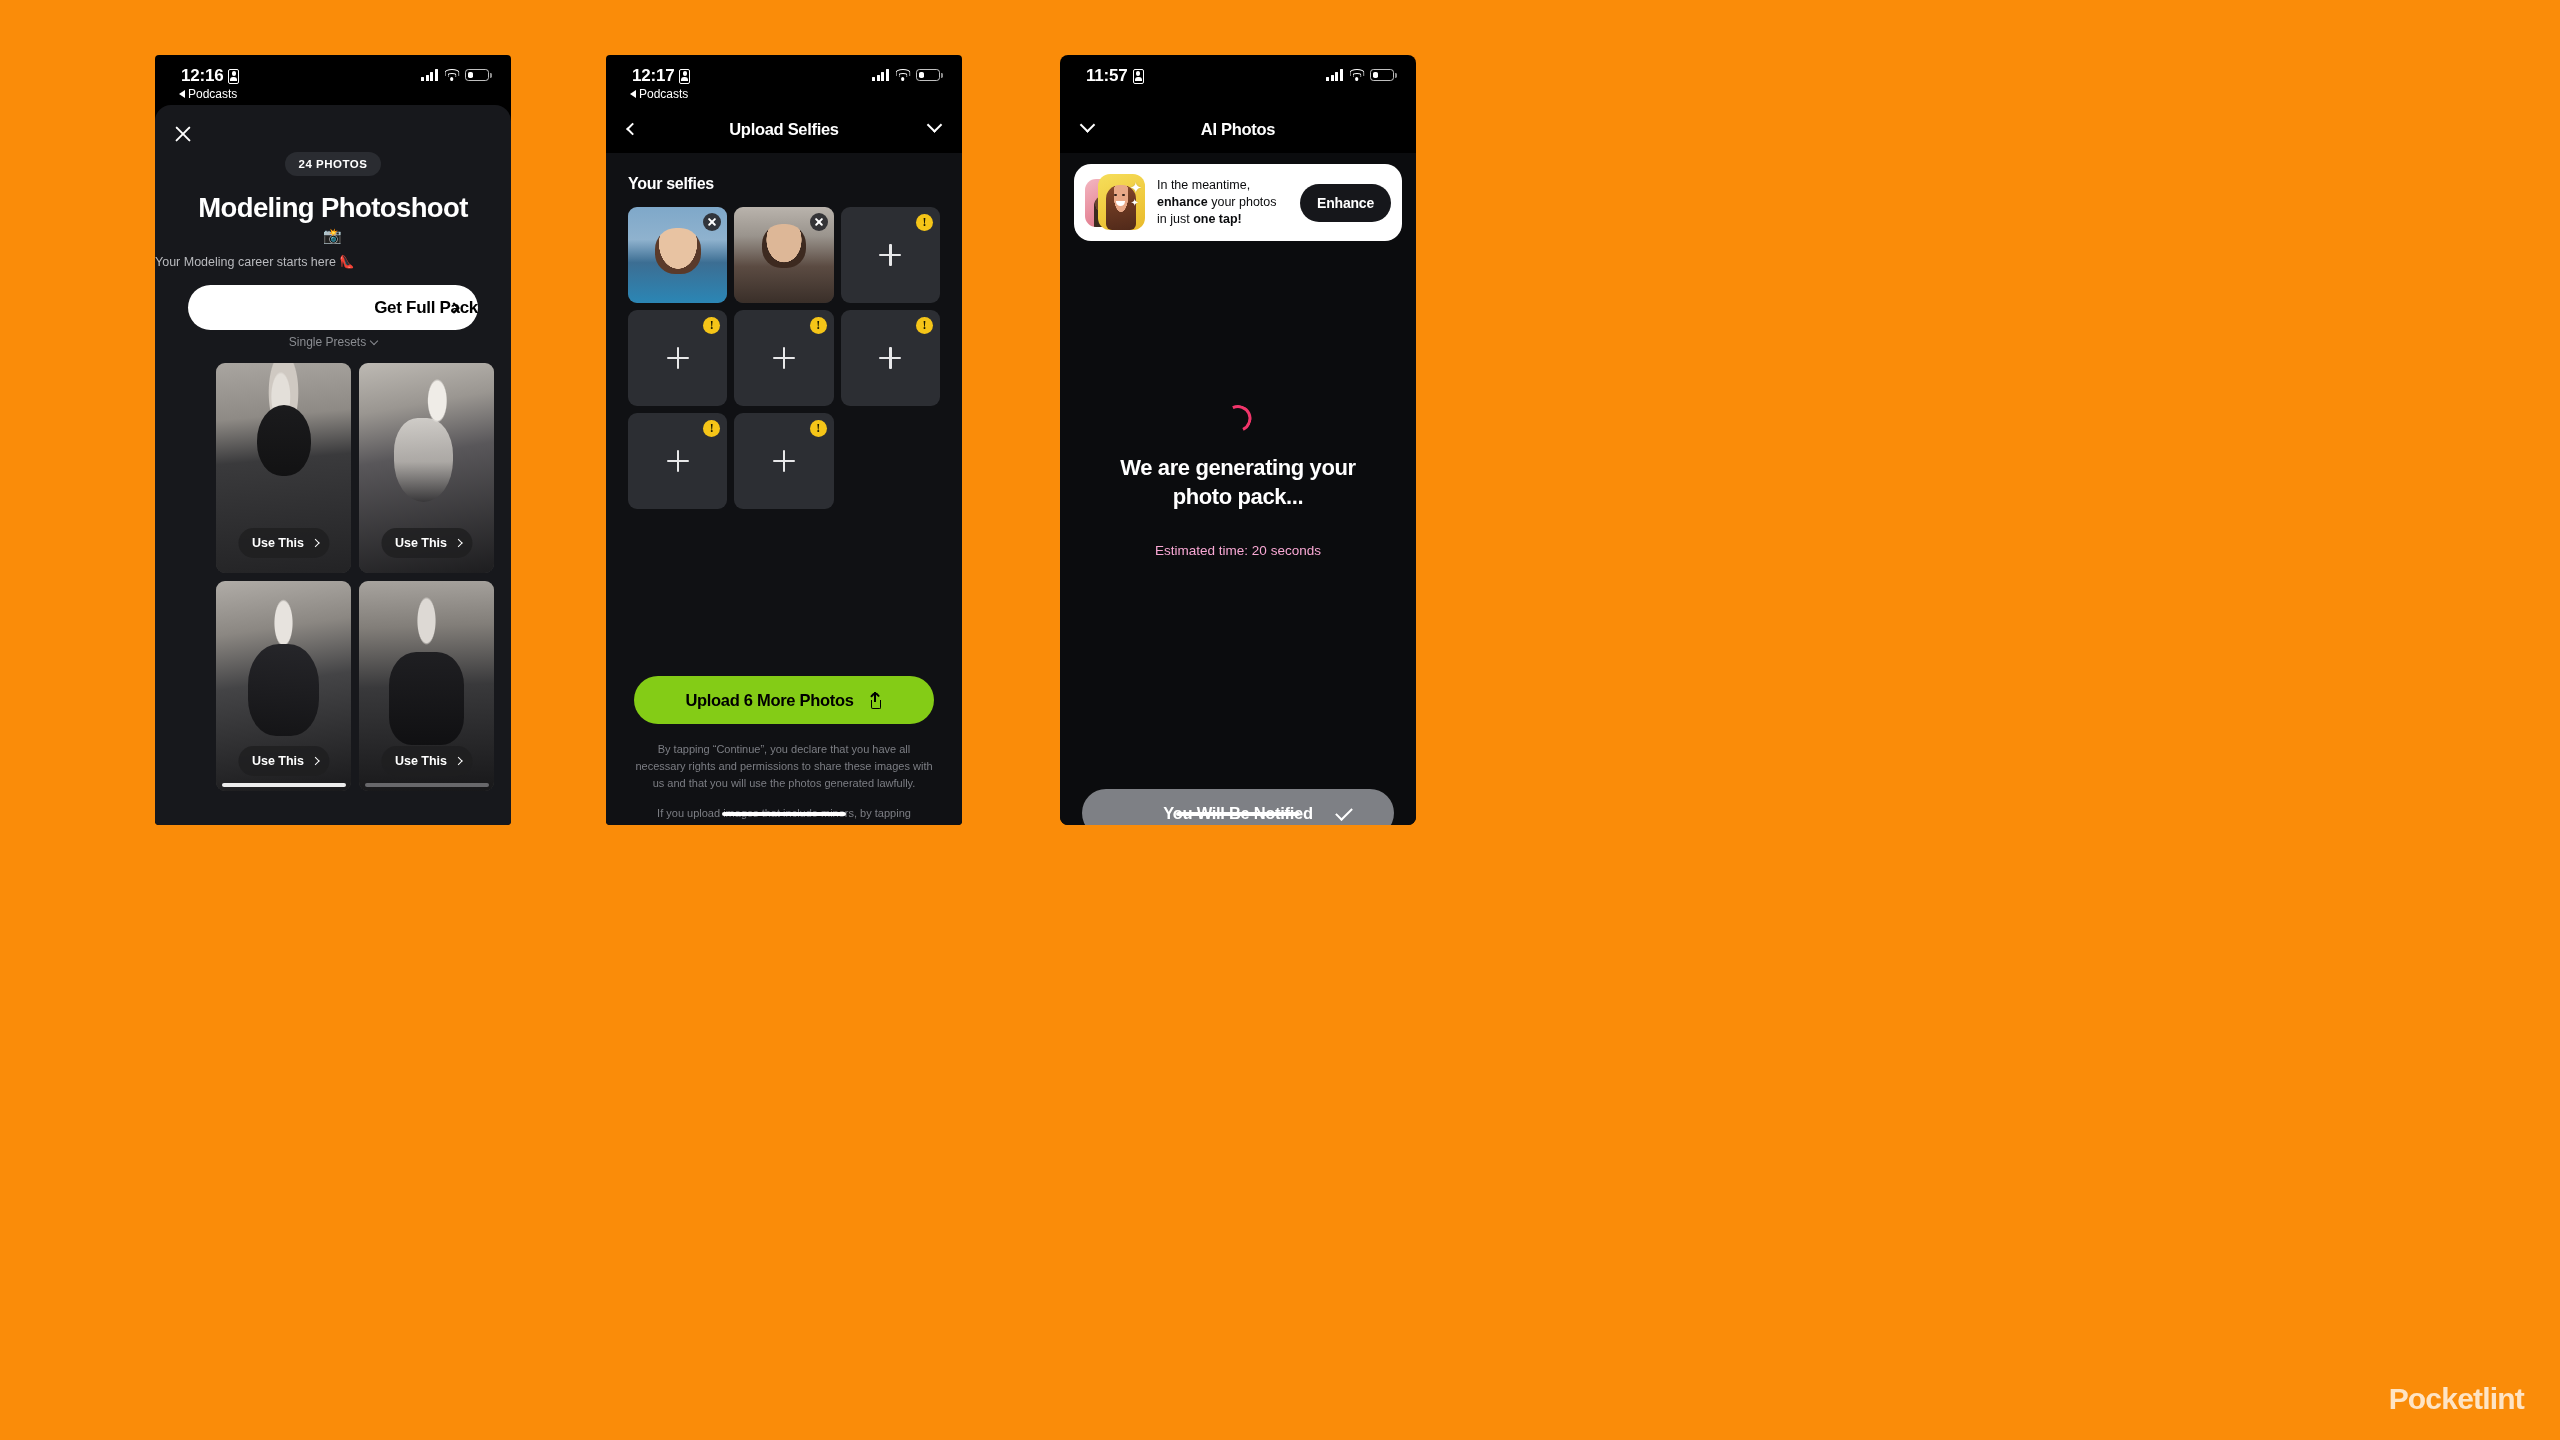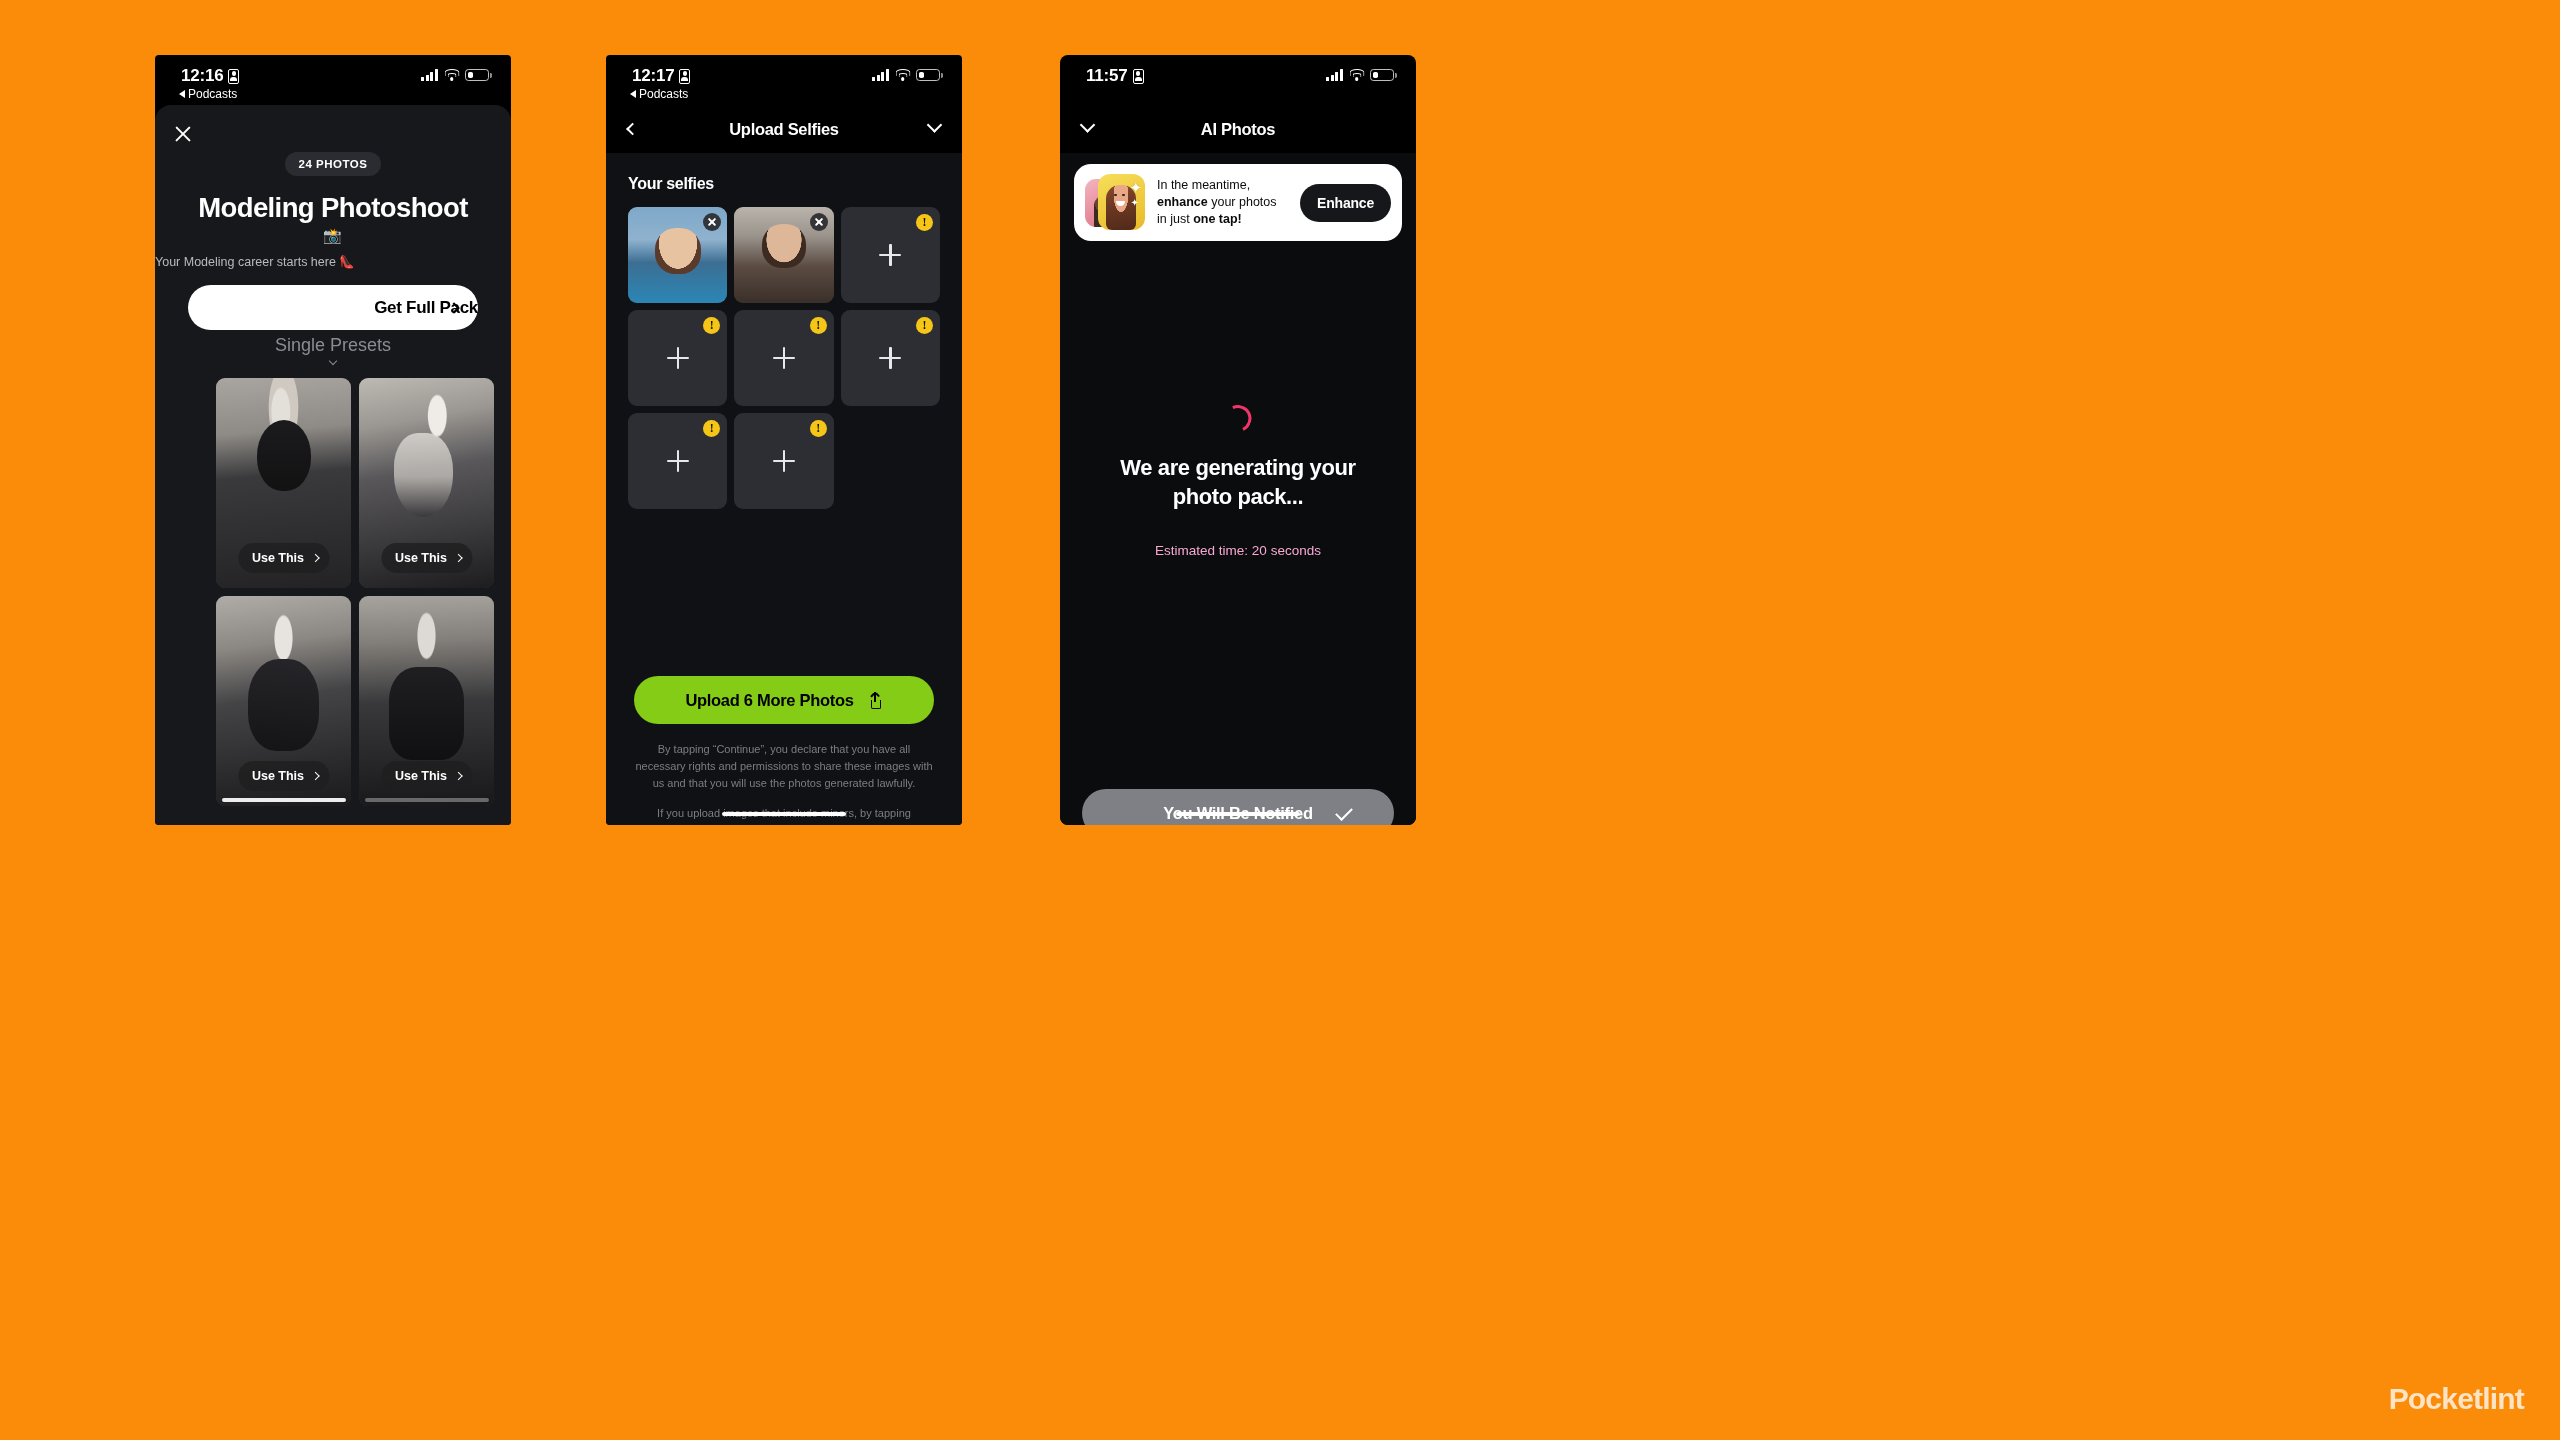--- a/index.html
+++ b/index.html
@@ -117,22 +117,22 @@
     display:flex; align-items:center; justify-content:flex-end;
     position:relative; font-size:17px; font-weight:bold; cursor:pointer;
     letter-spacing:-0.3px;
   }
   .cta .chev {
     position:absolute; right:20px; top:50%;
     width:8px;height:8px;border-right:2.2px solid #000;border-top:2.2px solid #000;
     transform:translateY(-50%) rotate(45deg);
   }
   .presets-row {
-    margin-top:5px; text-align:center; color:#8A8C91; font-size:18px;
-    display:flex; align-items:center; justify-content:center; gap:5px;flex-direction:column;
+    margin-top:5px; text-align:center; color:#8A8C91; font-size:12px;
+    display:flex; align-items:center; justify-content:center; gap:5px;
   }
   .presets-row .caret {
     width:6px;height:6px;border-right:1.6px solid #8A8C91;border-bottom:1.6px solid #8A8C91;
     transform:rotate(45deg); margin-top:-3px;
   }
 
   .grid2 {
     margin-top:14px; padding:0 17px;
     display:grid; grid-template-columns:1fr 1fr; gap:8px;margin-left:44px;
   }

